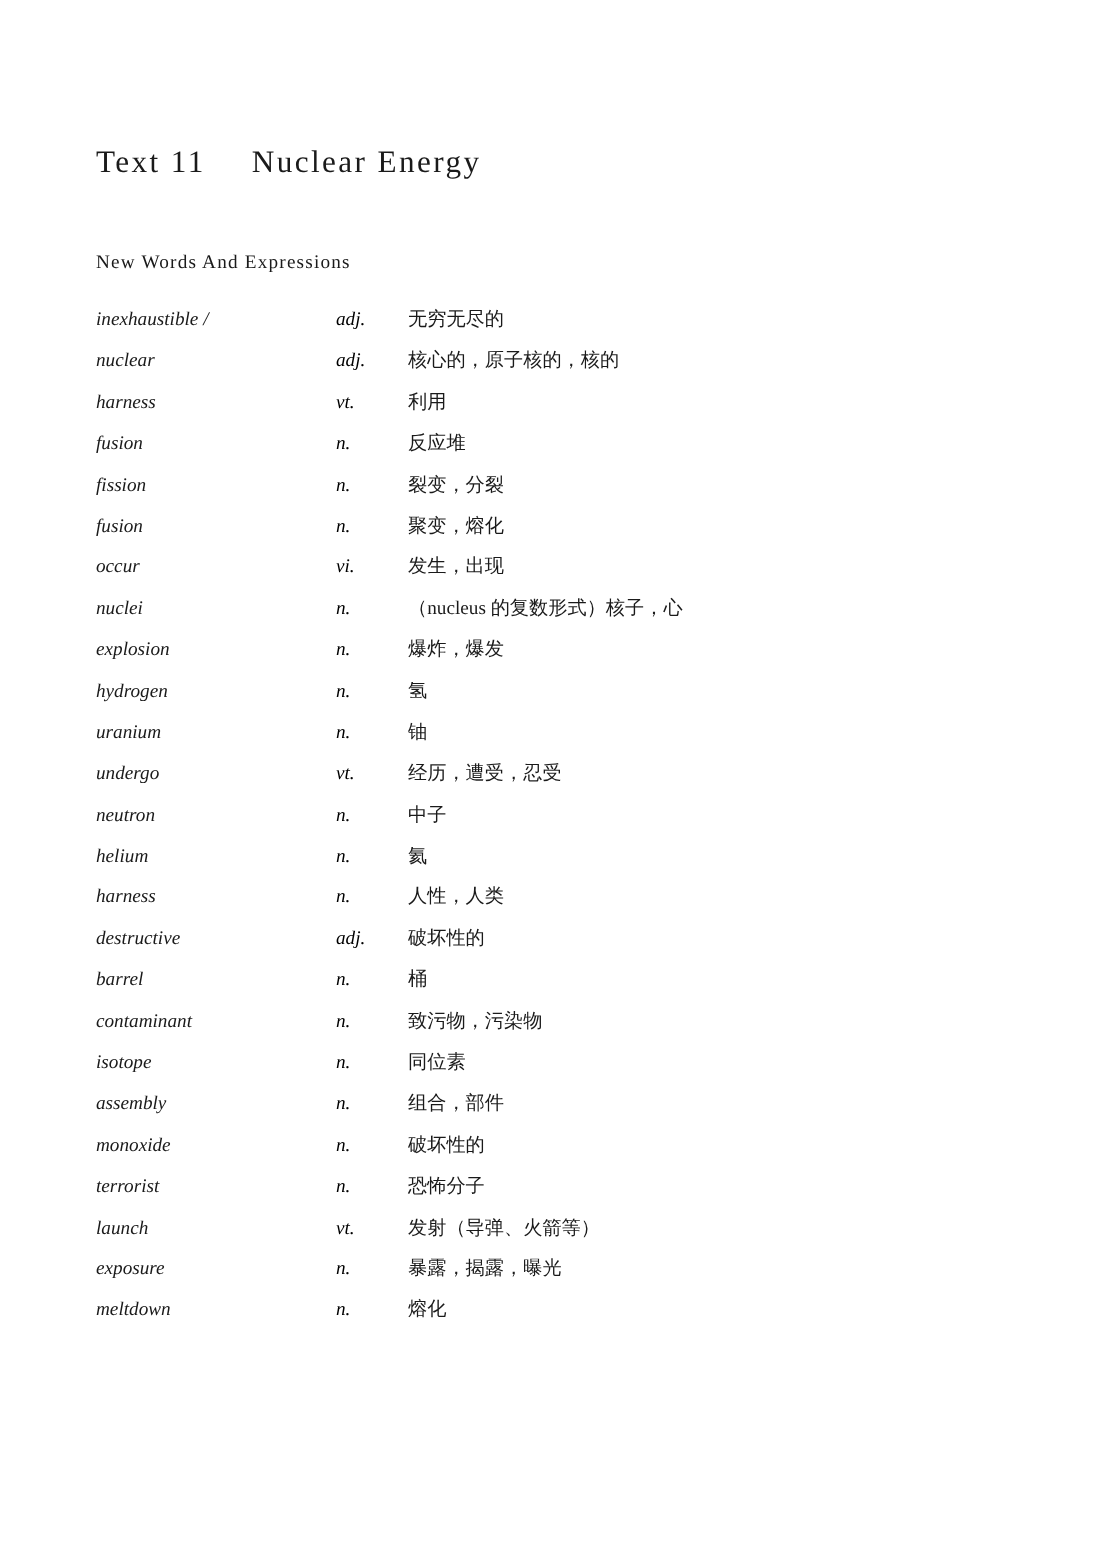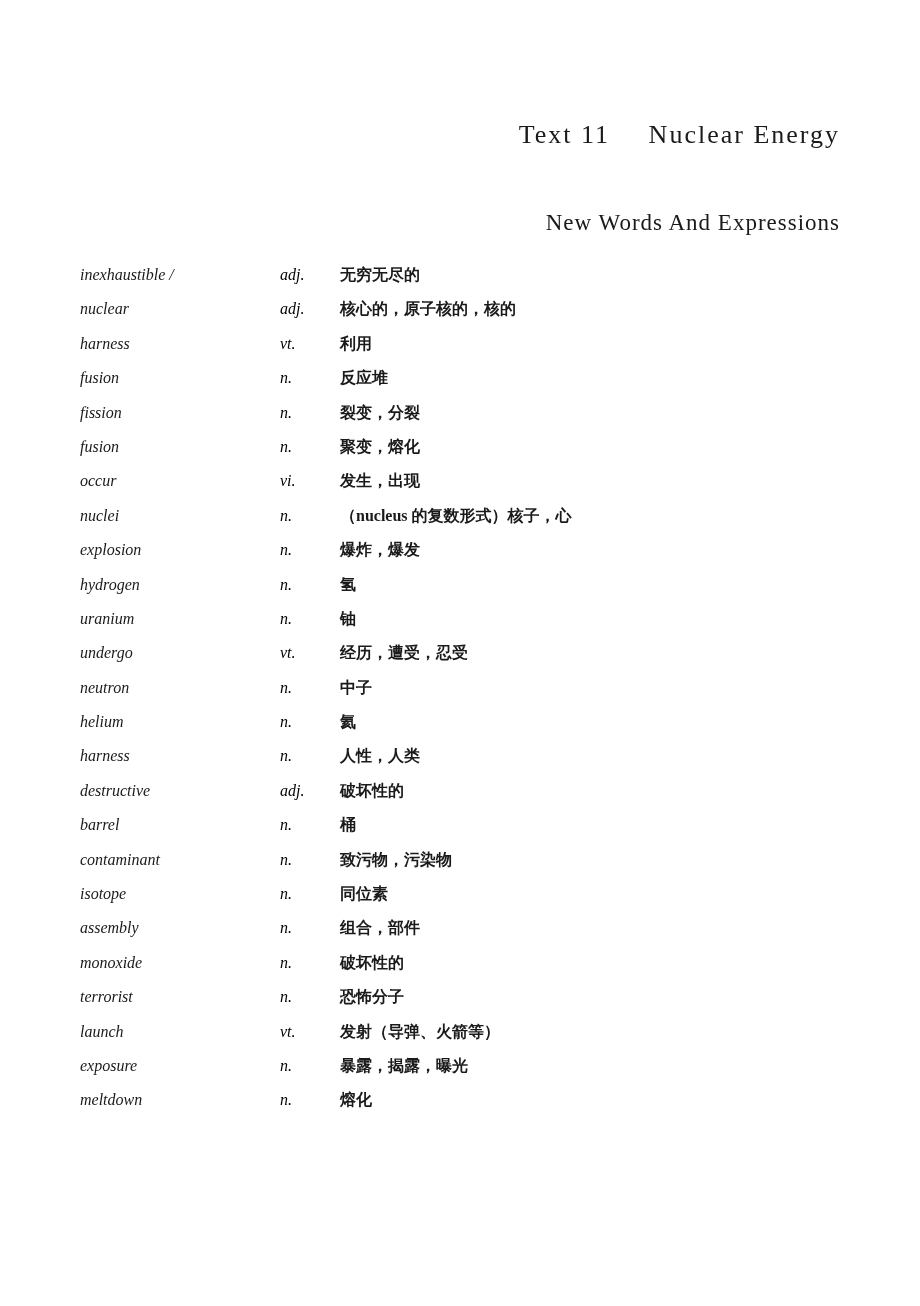--- a/index.html
+++ b/index.html
@@ -11,34 +11,34 @@
     body {
       background: #ffffff;
       font-family: "Times New Roman", Times, serif;
       width: 920px;
       min-height: 1306px;
       padding: 120px 80px 80px 80px;
       color: #1a1a1a;
     }
 
     .page-title {
-      text-align: right;
+      text-align: left;
       font-size: 26px;
       font-weight: normal;
       letter-spacing: 2px;
       margin-bottom: 60px;
     }
 
     .page-title .text-num {
       margin-right: 30px;
     }
 
     .section-heading {
-      text-align: right;
-      font-size: 23px;
+      text-align: left;
+      font-size: 16px;
       font-weight: normal;
       margin-bottom: 22px;
       letter-spacing: 1px;
     }
 
     .vocab-table {
       width: 100%;
       border-collapse: collapse;
     }
 
@@ -57,21 +57,20 @@
 
     .col-pos {
       width: 60px;
       font-style: italic;
       color: #000000;
       padding-right: 8px;
     }
 
     .col-def {
       color: #1a1a1a;
-      font-weight: bold;
     }
   </style>
 </head>
 <body>
 
 <div class="page-title">
   <span class="text-num">Text 11</span>
   <span>Nuclear Energy</span>
 </div>
 

